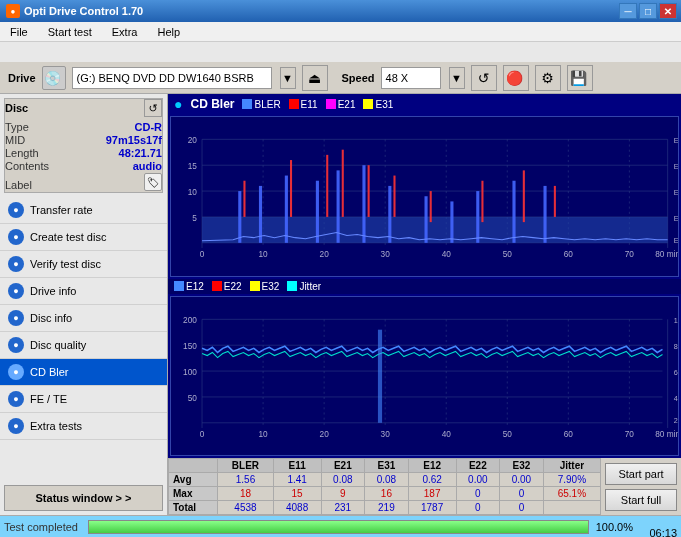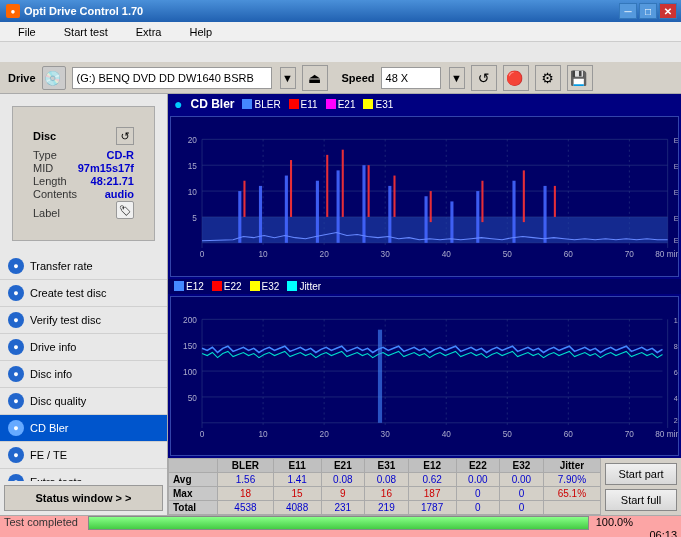--- a/index.html
+++ b/index.html
@@ -30,21 +30,21 @@
     .menu-bar {
       background: #f0f0f0;
       height: 20px;
       display: flex;
       align-items: center;
       padding: 0 6px;
       gap: 12px;
       border-bottom: 1px solid #ccc;
       font-size: 11px;
     }
-    .menu-item { cursor: pointer; padding: 2px 4px; margin-left: 8px; }
+    .menu-item { cursor: pointer; padding: 2px 4px; }
 
     
     .window-body {
       background: #e8e8e8;
       height: calc(537px - 22px - 20px);
       display: flex;
       flex-direction: column;
     }
 
     
@@ -89,22 +89,22 @@
       display: flex;
       flex-direction: column;
       border-right: 1px solid #aaa;
       flex-shrink: 0;
     }
 
     
     .disc-box {
       background: #d4d0c8;
       border: 1px solid #aaa;
-      margin: 12px;
-      padding: 20px;
+      margin: 4px;
+      padding: 0;
     }
     .disc-header {
       display: flex;
       align-items: center;
       justify-content: space-between;
       margin-bottom: 4px;
     }
     .disc-title { font-weight: bold; font-size: 11px; }
     .disc-refresh { width: 18px; height: 18px; background: #d4d0c8; border: 1px solid #999; display: flex; align-items: center; justify-content: center; cursor: pointer; font-size: 11px; }
     .disc-row { display: flex; justify-content: space-between; margin: 1px 0; font-size: 11px; }
@@ -203,24 +203,24 @@
       font-size: 11px;
       cursor: pointer;
       display: flex;
       align-items: center;
       justify-content: center;
     }
 
     
     .status-bar {
       height: 22px;
-      background: #fca5a5;
+      background: #7dd3fc;
       border-top: 1px solid #aaa;
       display: flex;
-      align-items: flex-start;
+      align-items: center;
       padding: 0 4px;
       gap: 4px;
       font-size: 11px;
     }
     .status-text { color: #333; min-width: 80px; }
     .progress-bar-container {
       flex: 1;
       height: 14px;
       border: 1px solid #888;
       background: #fff;

